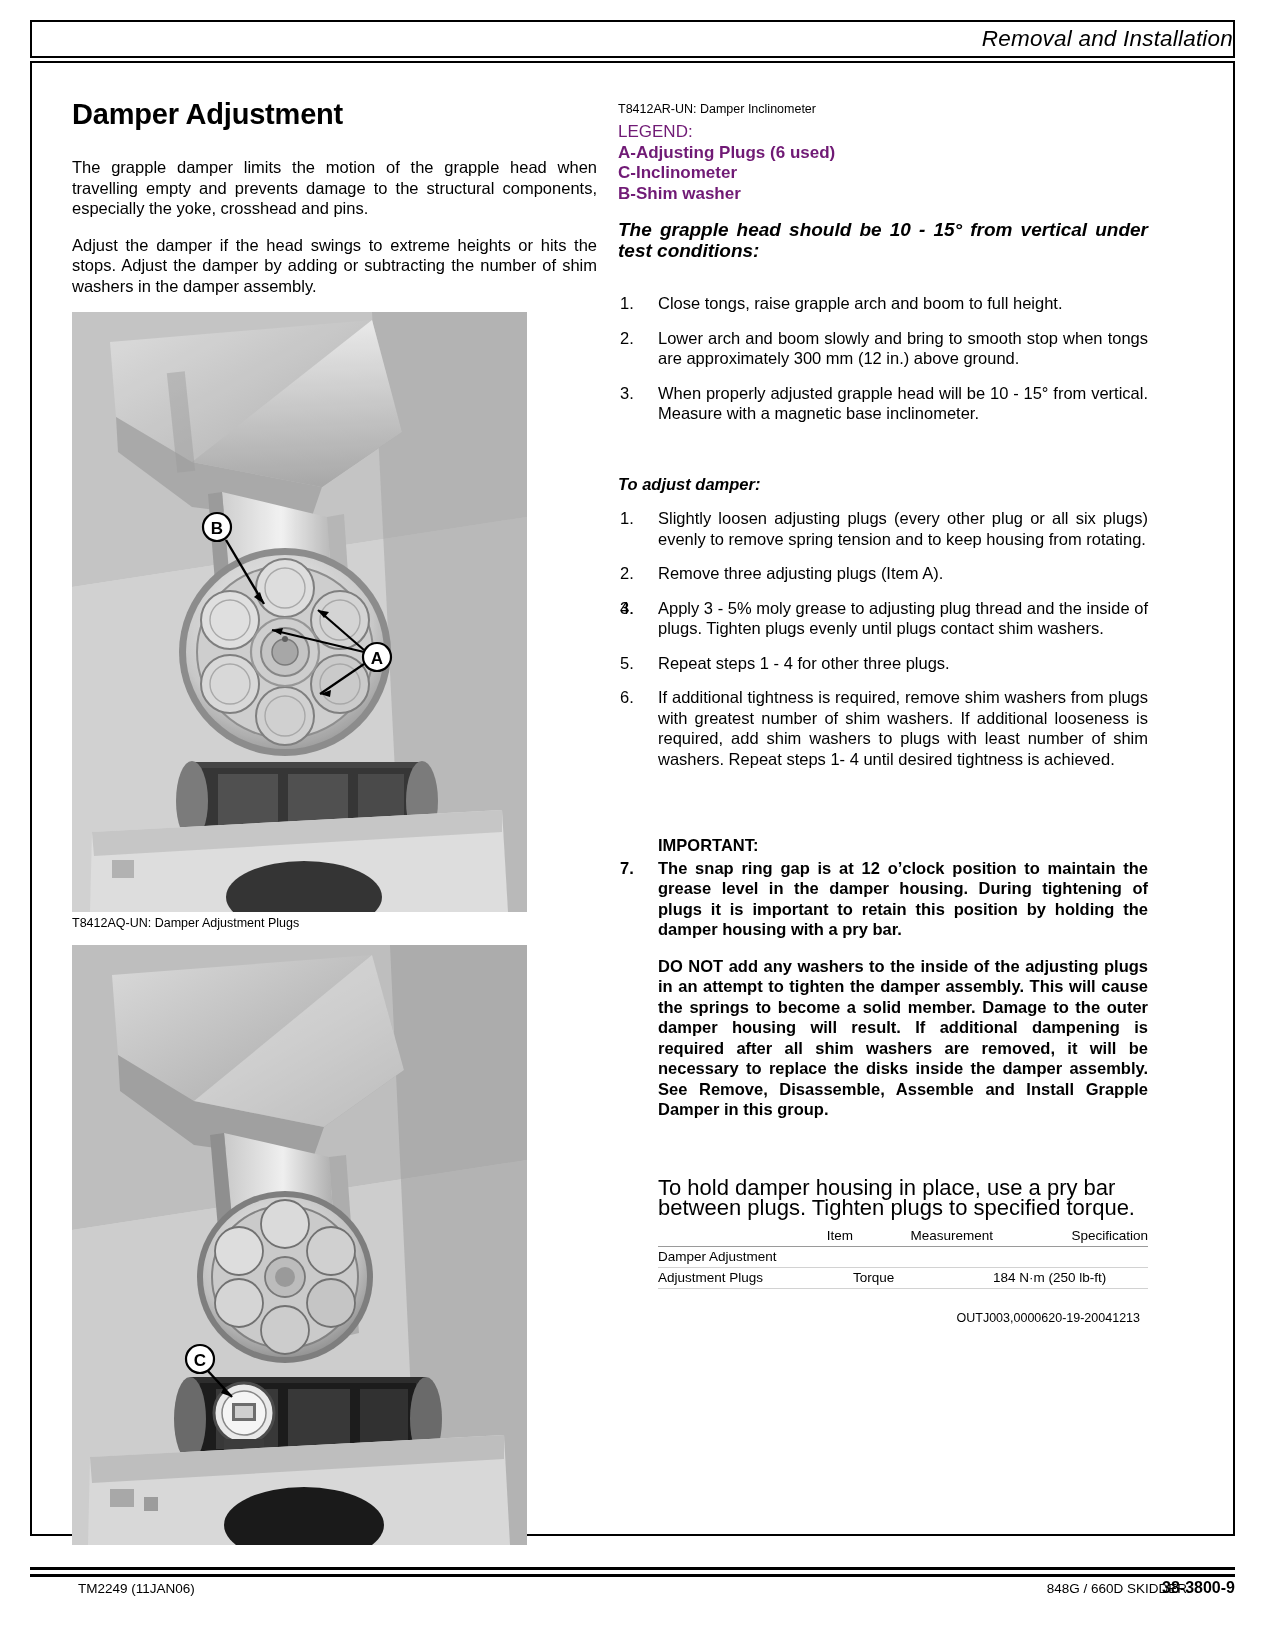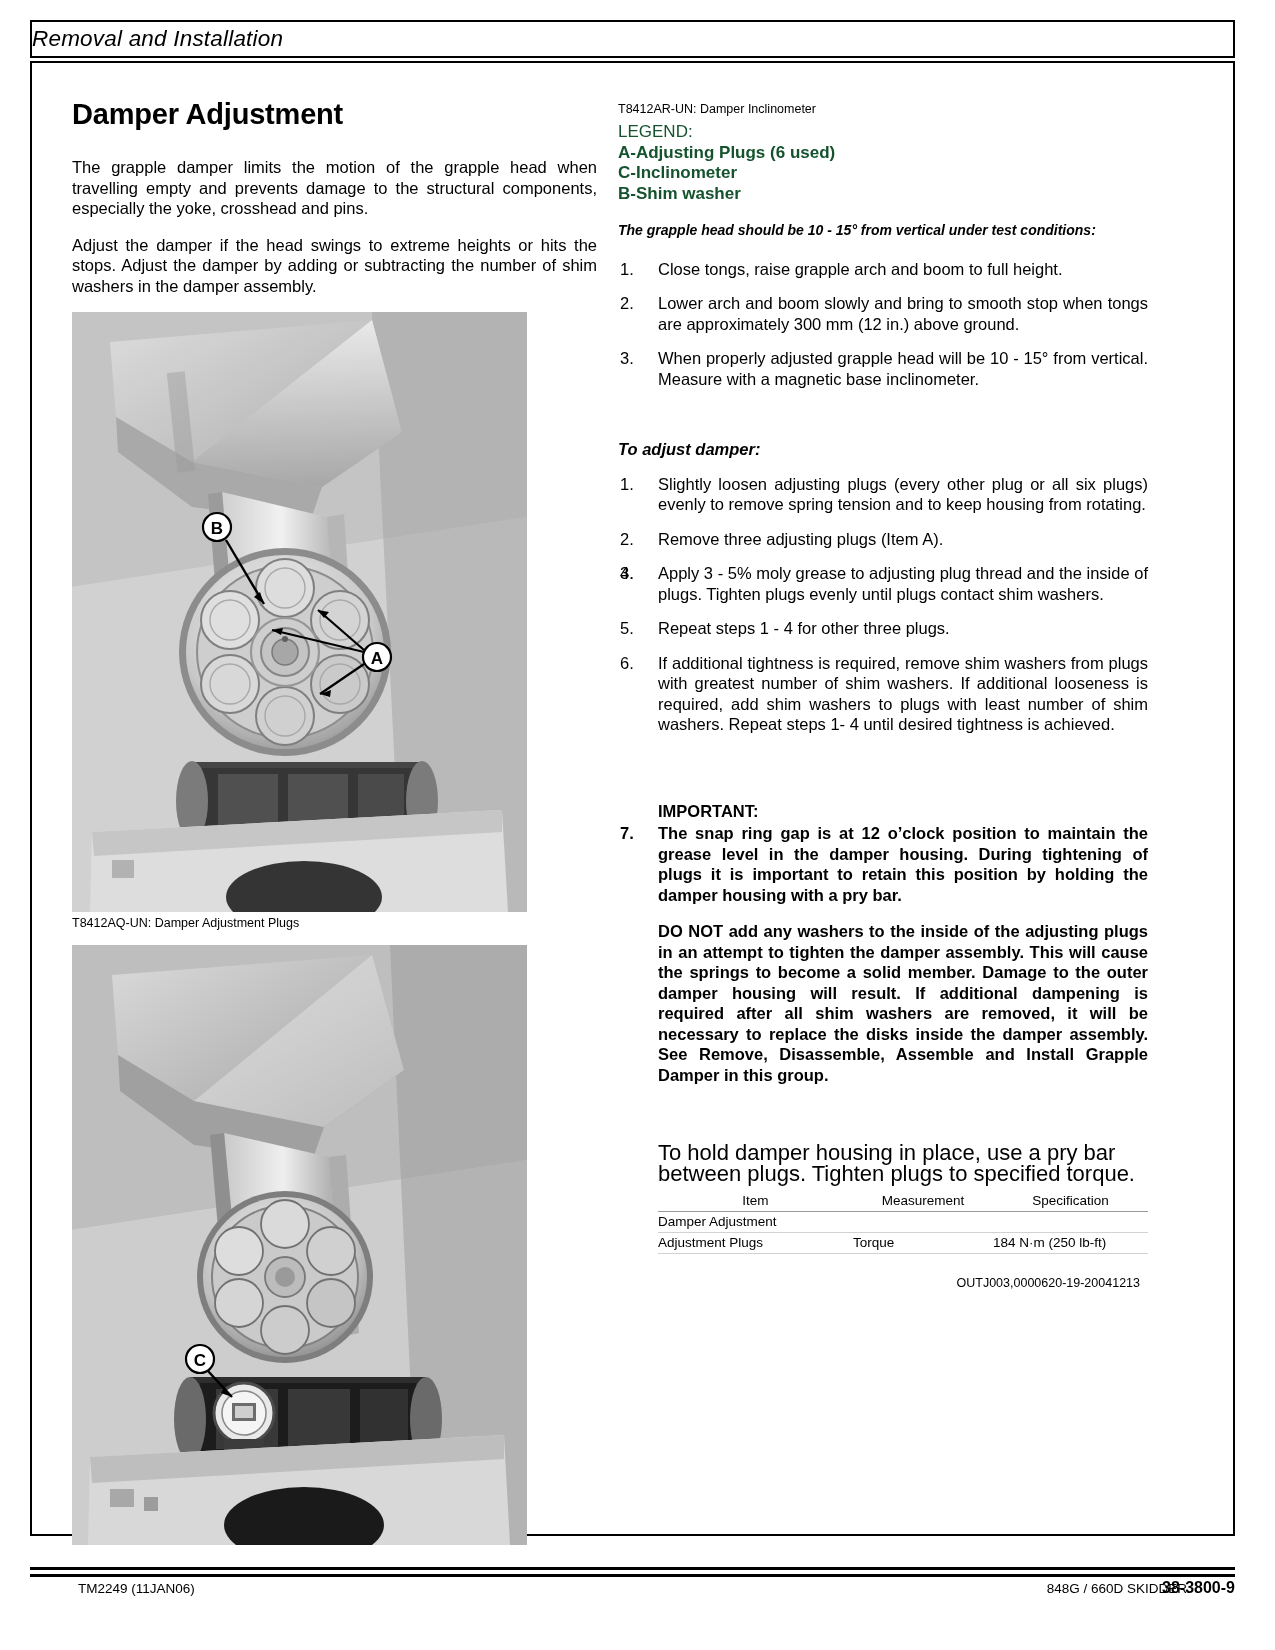--- a/index.html
+++ b/index.html
@@ -28,21 +28,21 @@
   .header-box {
     position: absolute;
     left: 0;
     top: 0;
     width: 1205px;
     height: 38px;
     border: 2.5px solid #000;
     box-sizing: border-box;
     display: flex;
     align-items: center;
-    justify-content: flex-start;
+    justify-content: flex-end;
   }
   .header-title {
     font-style: italic;
     font-size: 22.5px;
     font-weight: normal;
     letter-spacing: 0.2px;
   }
   .body-box {
     position: absolute;
     left: 0;
@@ -134,35 +134,35 @@
 
   .photo svg { display: block; width: 100%; height: 100%; }
 
   
   .cap-small {
     font-size: 12.5px;
     line-height: 15px;
     margin: 0 0 5px 0;
   }
   .legend {
-    color: #14532d;
+    color: #701a75;
     font-size: 17px;
     line-height: 20.5px;
     margin: 0 0 16px 0;
   }
   .legend .lg-head { font-weight: normal; }
   .legend .lg-item { font-weight: bold; }
 
   .bolditalic-lead {
-    font-size: 14px;
+    font-size: 19px;
     line-height: 20.5px;
     font-weight: bold;
     font-style: italic;
     text-align: justify;
-    margin: 0 0 18px 0;
+    margin: 0 0 32px 0;
   }
   .subhead-bi {
     font-size: 16.5px;
     line-height: 20.5px;
     font-weight: bold;
     font-style: italic;
     margin: 0 0 14px 0;
   }
   ol.steps {
     list-style: none;
@@ -206,21 +206,21 @@
   }
 
   
   .spec-table {
     margin-left: 40px;
     width: 490px;
     border-collapse: collapse;
     font-size: 13.5px;
   }
   .spec-table th {
-    text-align: center;
+    text-align: right;
     font-weight: normal;
     padding: 1px 0 3px 0;
     border-bottom: 1.5px solid #9a9a9a;
   }
   .spec-table td {
     padding: 2px 0 3px 0;
     border-bottom: 1.5px solid #d2d2d2;
   }
   .spec-table .c1 { width: 195px; }
   .spec-table .c2 { width: 140px; }

